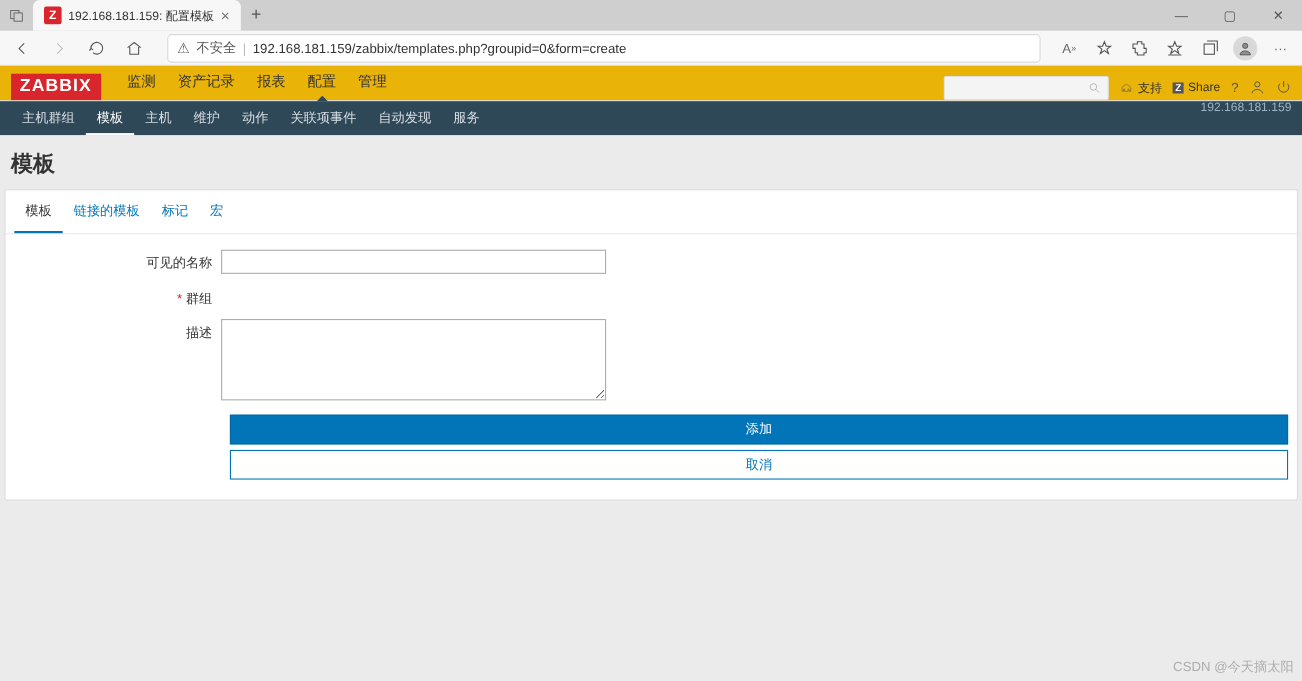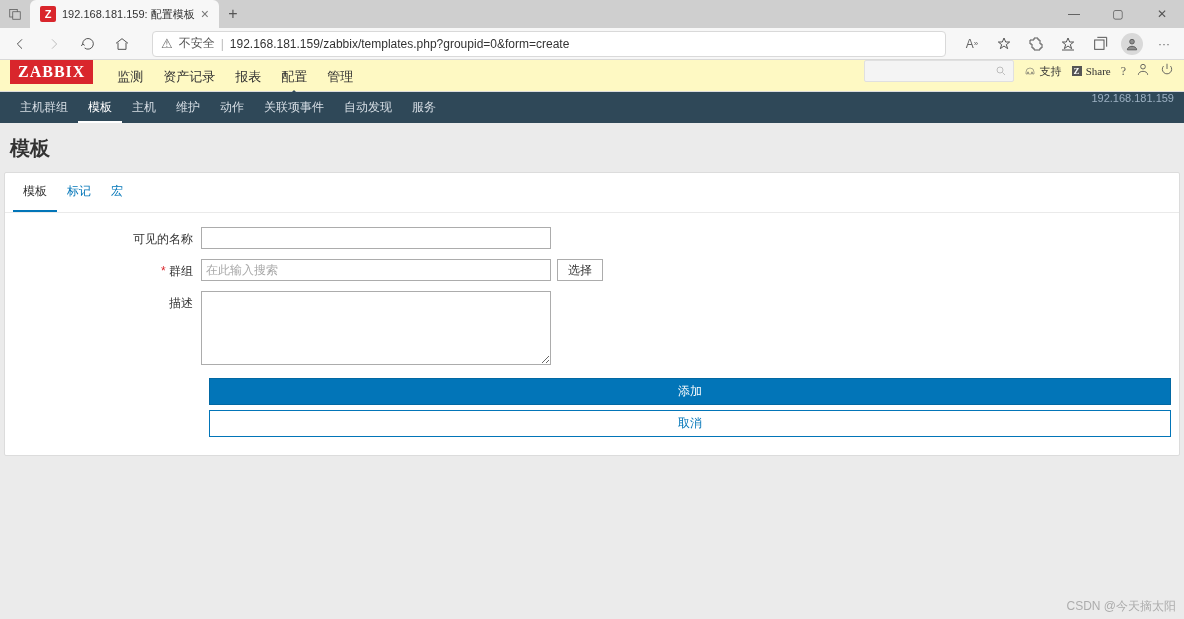--- a/index.html
+++ b/index.html
@@ -22,21 +22,21 @@
   .addr-wrap { flex: 1; display: flex; align-items: center; gap: 6px; height: 26px; padding: 0 8px; background: #fff; border: 1px solid #d9d9d9; border-radius: 4px; margin: 0 6px 0 10px; }
   .addr-wrap .warn { color: #666; font-size: 13px; }
   .addr-insecure { color: #555; font-size: 12px; }
   .addr-sep { color: #bbb; }
   .addr-url { color: #333; font-size: 12px; flex: 1; }
   .tb-right { display: flex; align-items: center; gap: 4px; }
   .tb-right .tb-btn { color: #666; }
   .avatar { width: 22px; height: 22px; border-radius: 50%; background: #d9d9d9; display: flex; align-items: center; justify-content: center; }
   .avatar svg { width: 14px; height: 14px; fill: #8f8f8f; }
   
-  .zbx-header { display: flex; align-items: flex-start; height: 32px; background: #fef9c3; padding: 0 10px; border-bottom: 1px solid #dcdcdc; font-family: Liberation Serif, serif; }
+  .zbx-header { display: flex; align-items: flex-end; height: 32px; background: #eab308; padding: 0 10px; border-bottom: 1px solid #dcdcdc; }
   .zbx-logo { background: #d9262c; color: #fff; font-weight: bold; padding: 3px 8px; font-size: 16px; letter-spacing: 1px; }
   .main-nav { display: flex; margin-left: 14px; gap: 0; }
   .main-nav a { color: #333; text-decoration: none; font-size: 13px; padding: 8px 10px; position: relative; }
   .main-nav a.active::after { content: ""; position: absolute; bottom: -1px; left: 50%; transform: translateX(-50%); border: 5px solid transparent; border-bottom-color: #2f4858; }
   .hdr-right { margin-left: auto; display: flex; align-items: center; gap: 10px; }
   .hdr-search { width: 150px; height: 22px; background: #f4f4f4; border: 1px solid #e0e0e0; border-radius: 2px; display: flex; align-items: center; justify-content: flex-end; padding-right: 6px; }
   .hdr-search svg { width: 12px; height: 12px; stroke: #888; fill: none; }
   .hdr-link { color: #333; font-size: 11px; display: flex; align-items: center; gap: 4px; }
   .hdr-icon { color: #555; }
   .hdr-icon svg { width: 14px; height: 14px; stroke: #555; fill: none; stroke-width: 1.5; }
@@ -200,34 +200,31 @@
   <a href="#">自动发现</a>
   <a href="#">服务</a>
   <span class="sub-ip">192.168.181.159</span>
 </div>
 
 <div class="content">
   <h1 class="page-title">模板</h1>
   <div class="tab-panel">
     <div class="tab-bar">
       <a href="#" class="active">模板</a>
+      <a href="#">链接的模板</a>
       <a href="#">标记</a>
       <a href="#">宏</a>
     </div>
     <div class="form">
       <div class="row">
         <div class="label">可见的名称</div>
         <div class="ctrl"><input type="text" style=""></div>
       </div>
       <div class="row group-row">
         <div class="label req">群组</div>
-        <div class="ctrl">
-          <input type="text" placeholder="在此输入搜索" style="">
-          <button class="sel-btn">选择</button>
-        </div>
       </div>
       <div class="row">
         <div class="label">描述</div>
         <div class="ctrl"><textarea style=""></textarea></div>
       </div>
       <div class="btn-row">
         <button class="btn-primary">添加</button>
         <button class="btn-secondary">取消</button>
       </div>
     </div>

